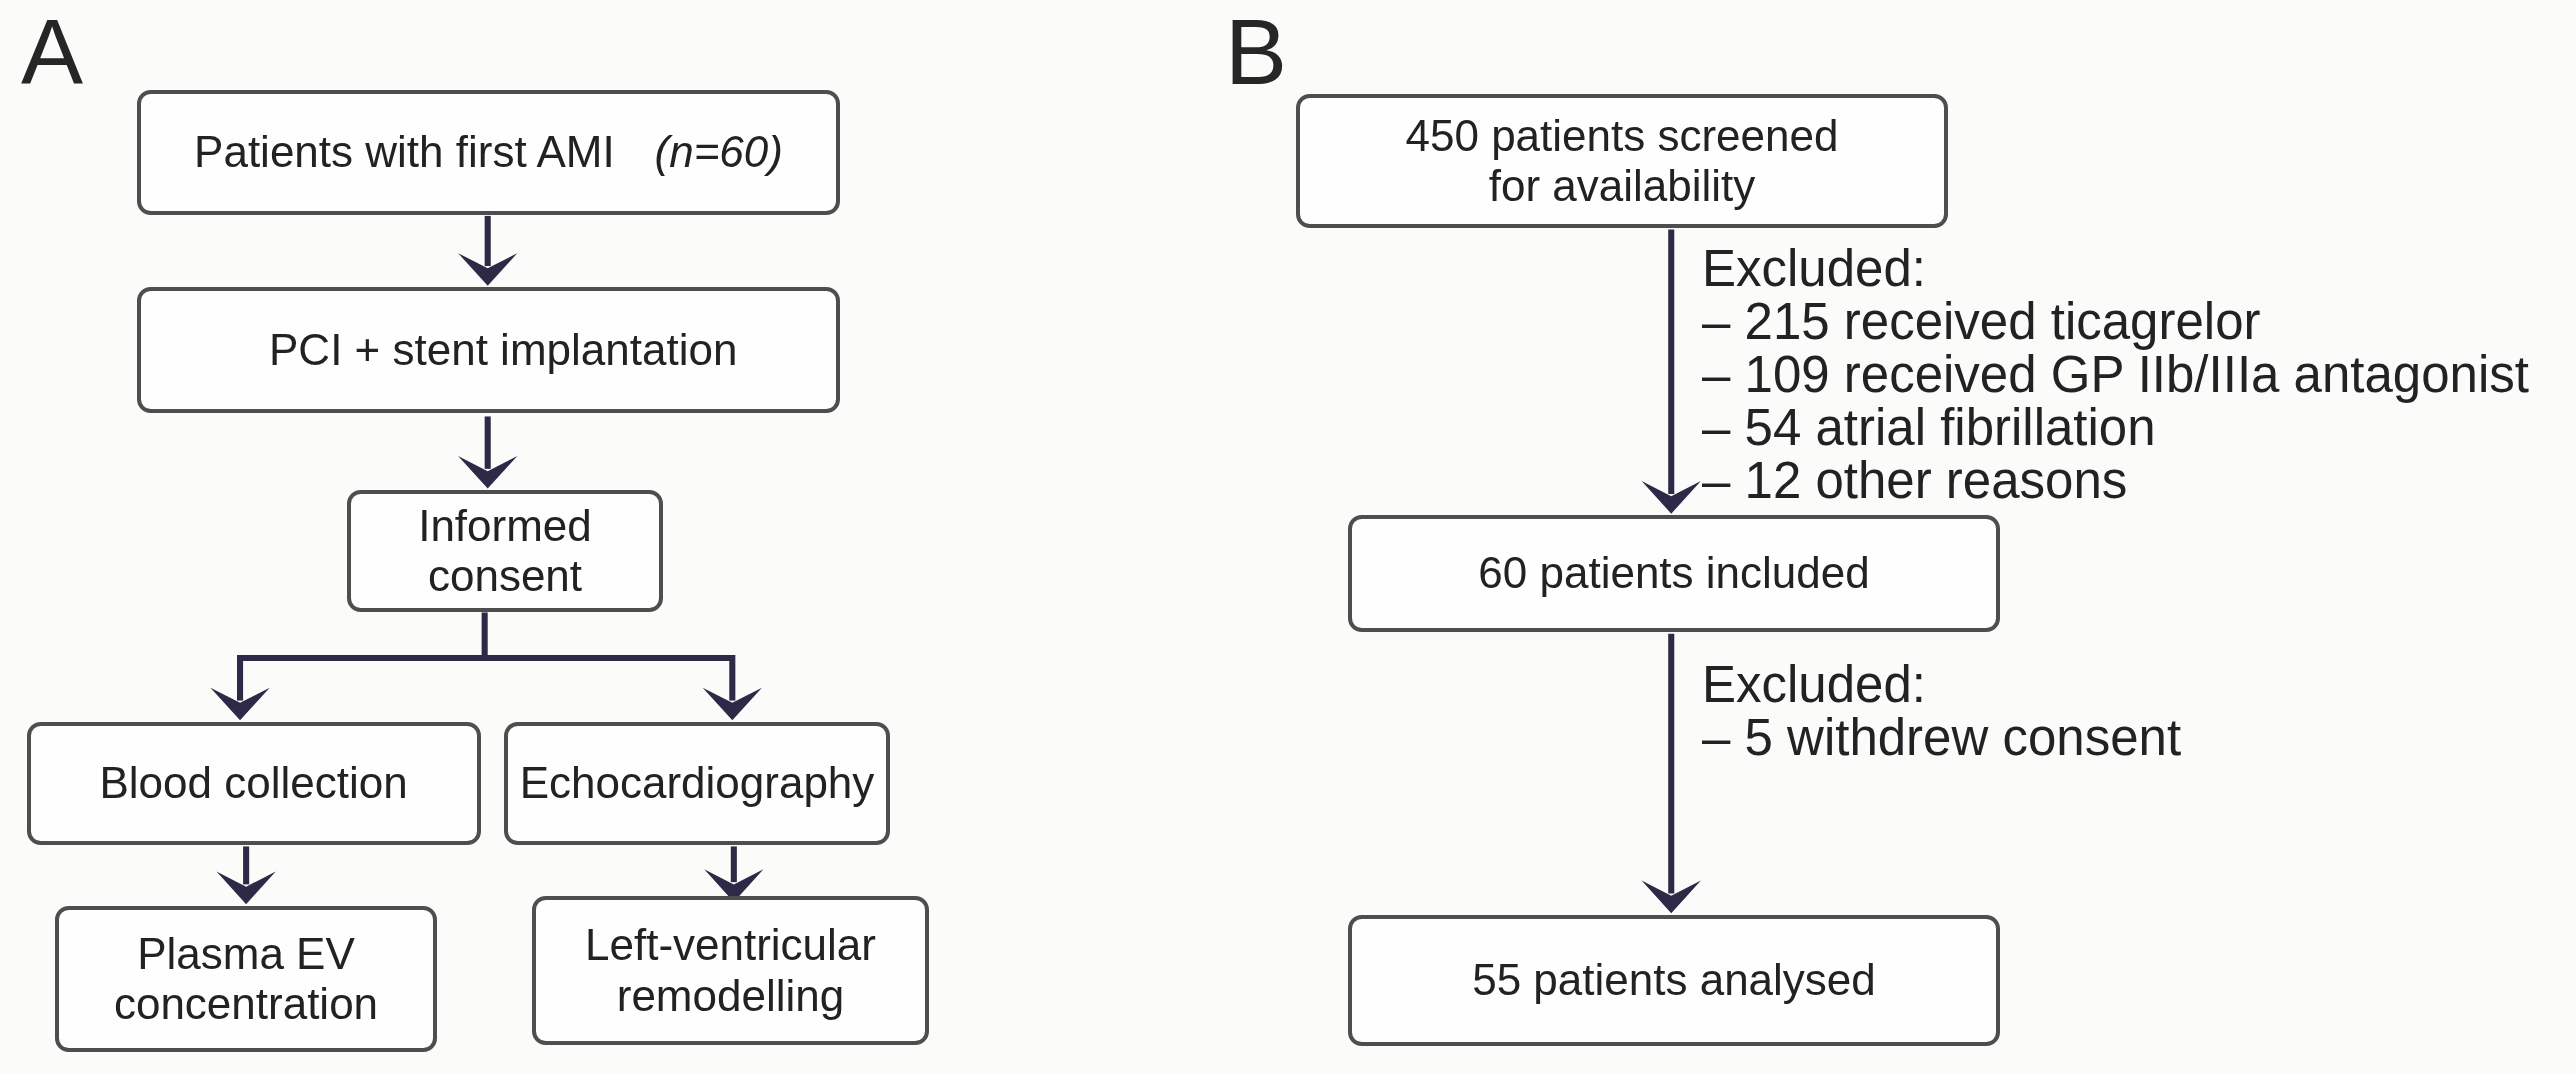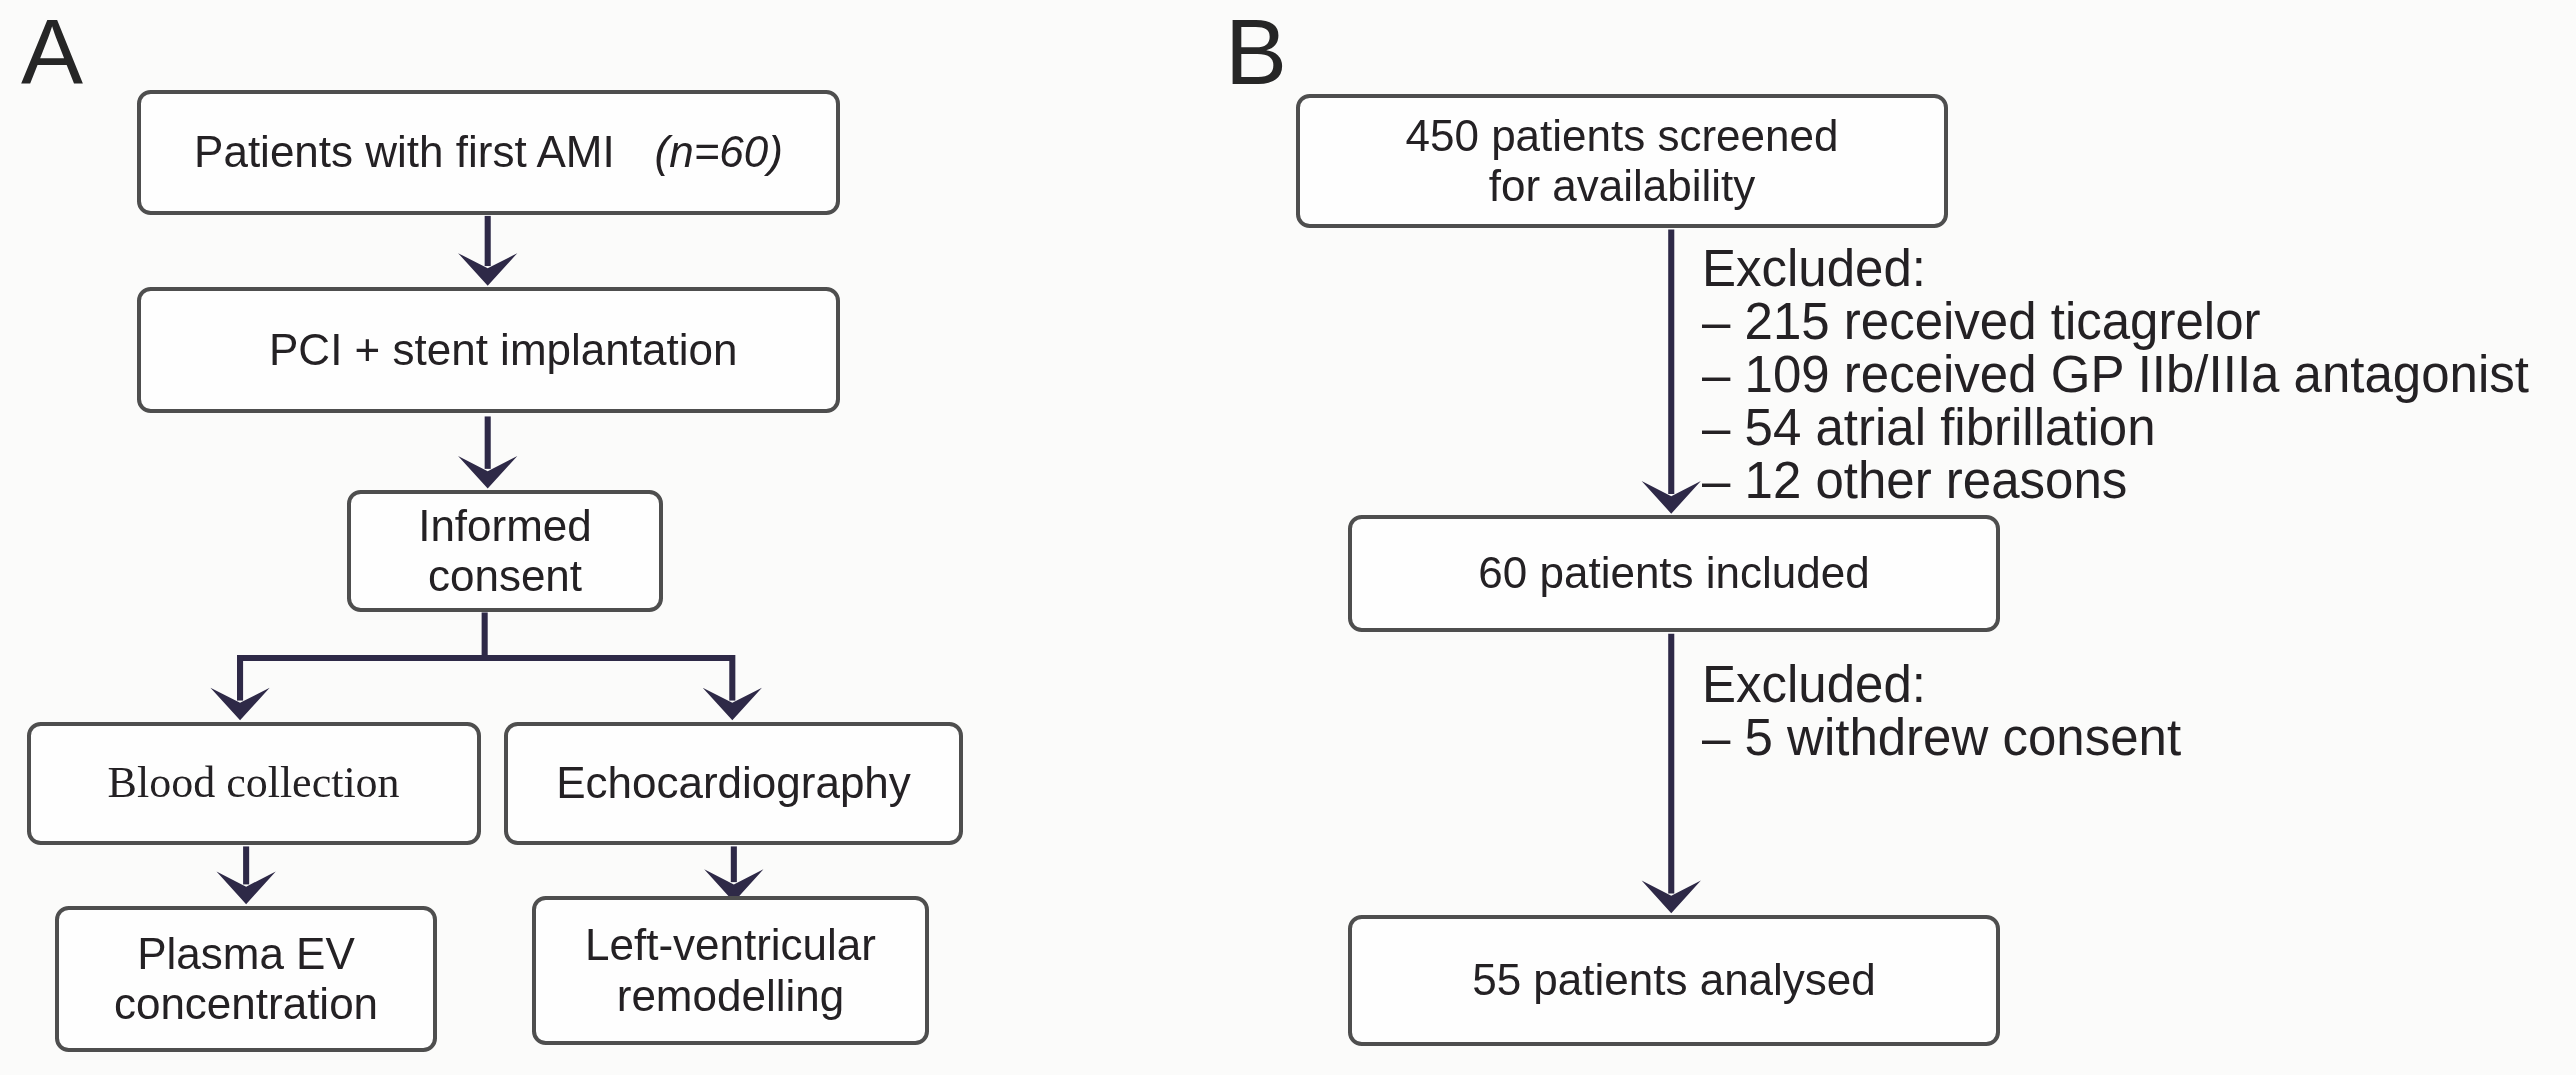--- a/index.html
+++ b/index.html
@@ -111,23 +111,23 @@
 
   <div class="box" style="left:137px;top:90px;width:703px;height:125px;">
     <span>Patients with first AMI</span><span class="n-italic">(n=60)</span>
   </div>
 
   <div class="box" style="left:137px;top:287px;width:703px;height:126px;padding-left:40px;">PCI + stent implantation</div>
 
   <div class="box" style="left:347px;top:490px;width:316px;height:122px;">Informed
 consent</div>
 
-  <div class="box" style="left:26.6px;top:722px;width:454px;height:123px;font-family:Liberation Serif, serif;">Blood collection</div>
+  <div class="box" style="left:26.6px;top:722px;width:454px;height:123px;">Blood collection</div>
 
-  <div class="box" style="left:504px;top:722px;width:459px;height:123px;">Echocardiography</div>
+  <div class="box" style="left:504px;top:722px;width:386px;height:123px;">Echocardiography</div>
 
   <div class="box" style="left:55px;top:906px;width:382px;height:146px;">Plasma EV
 concentration</div>
 
   <div class="box" style="left:532px;top:896px;width:397px;height:149px;">Left-ventricular
 remodelling</div>
 
   <div class="panel-label" style="left:1225px;top:6px;">B</div>
 
   <div class="box" style="left:1296px;top:94px;width:652px;height:134px;">450 patients screened

